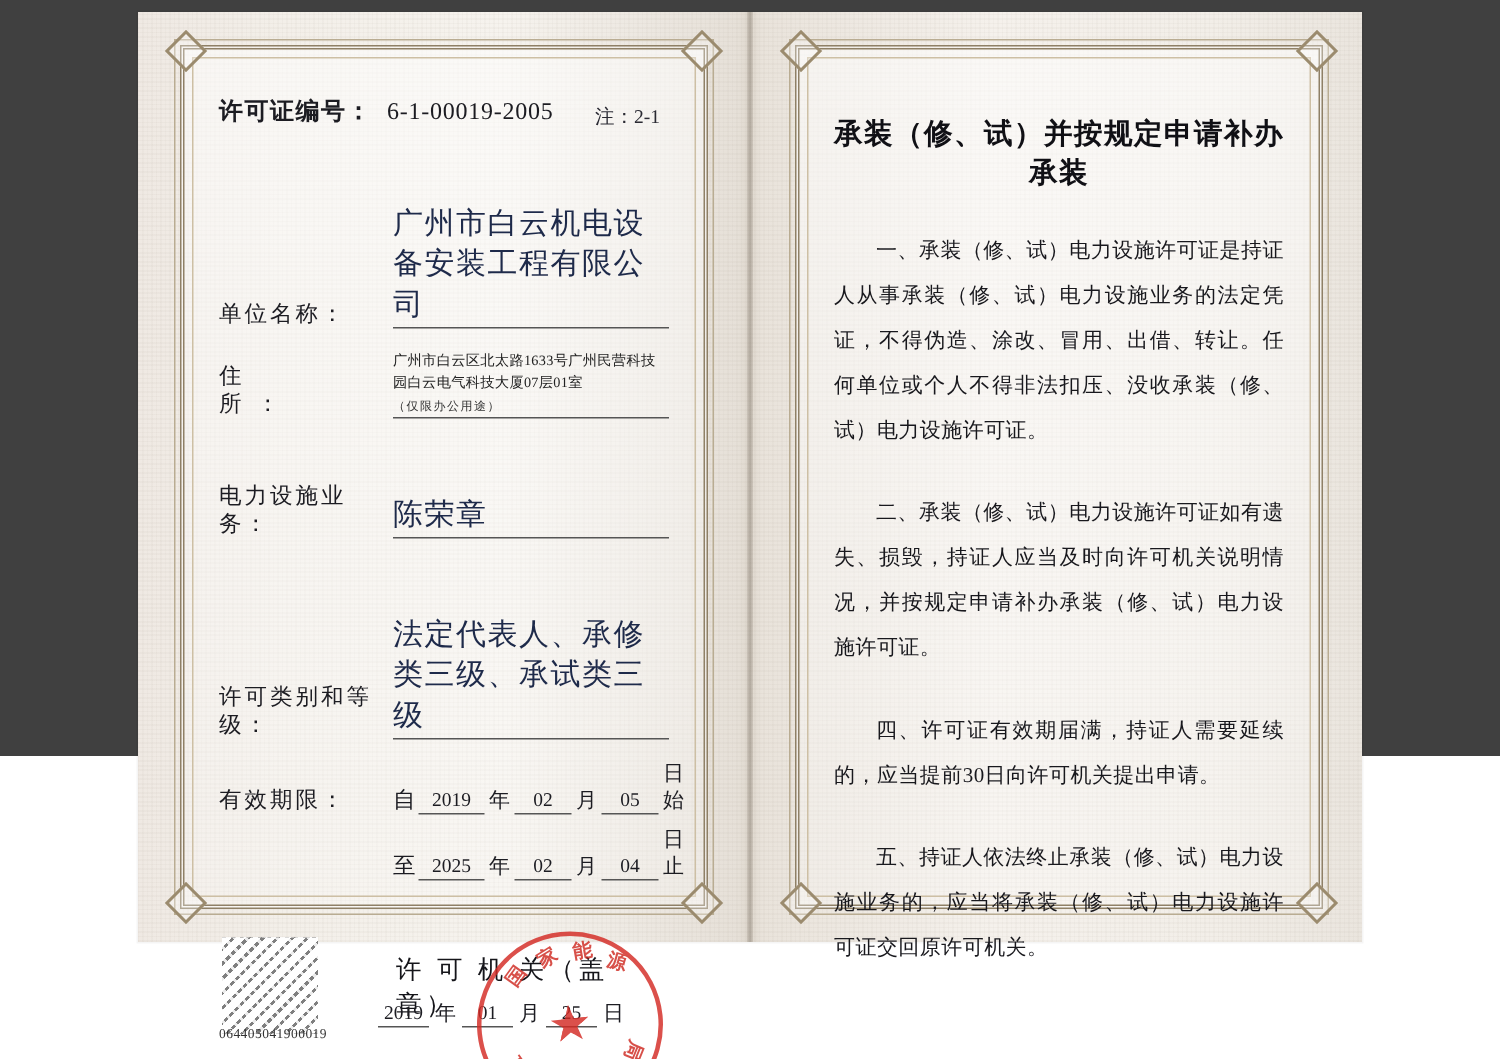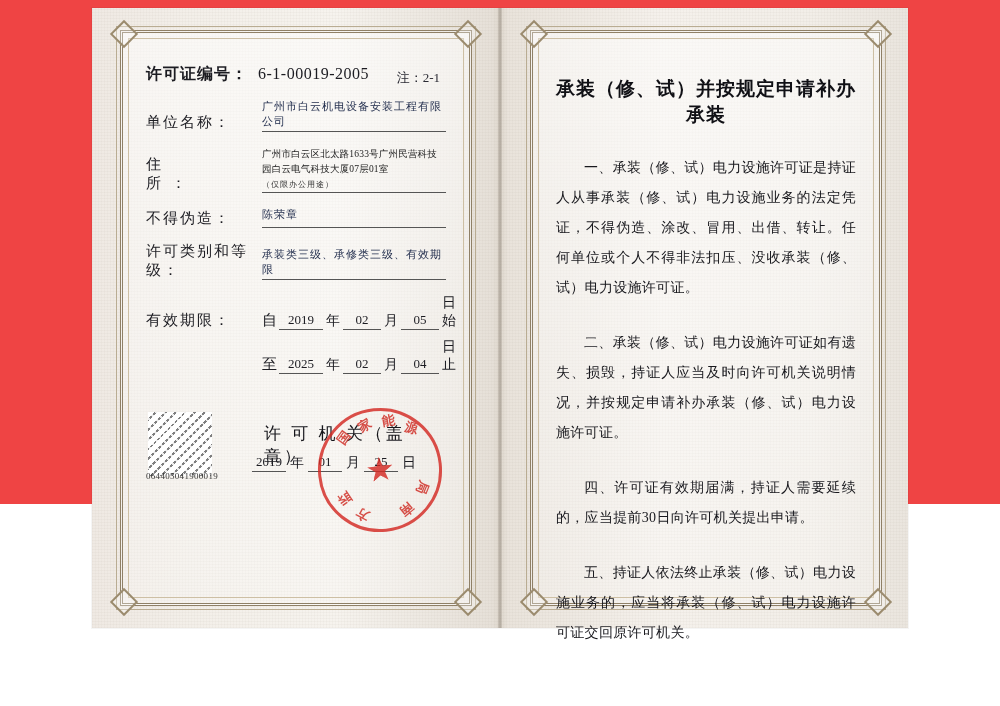--- a/index.html
+++ b/index.html
@@ -10,21 +10,21 @@
   body {
     width: 1000px;
     height: 706px;
     font-family: "Liberation Serif", "DejaVu Serif", serif;
     overflow: hidden;
   }
   .page {
     position: relative;
     width: 1000px;
     height: 504px;
-    background: #ef4444;
+    background: #404040;
   }
   
   .spread {
     position: absolute;
     left: 92px;
     top: 8px;
     width: 816px;
     height: 620px;
     background: linear-gradient(90deg,
        #efe9e3 0%, #f3efe9 12%, #f6f3ee 30%,
@@ -151,22 +151,23 @@
   }
   .field-value {
     flex: 1;
     border-bottom: 1px solid #555;
     padding-bottom: 2px;
     font-size: 14px;
     color: #20242b;
     min-height: 18px;
   }
   .field-value.handwrite {
-    font-size: 11px;
+    font-size: 20px;
     color: #1e2a4a;
+    margin-top: 36px;
   }
   .addr-value {
     flex: 1;
     border-bottom: 1px solid #555;
     padding-bottom: 1px;
     line-height: 13px;
   }
   .addr-line1 { font-size: 9.5px; color: #222; letter-spacing: 0.2px; }
   .addr-line2 { font-size: 8px; color: #333; }
   .date-row {
@@ -349,27 +350,27 @@
 
         <div class="field">
           <span class="field-label spaced">住　　所：</span>
           <span class="addr-value">
             <span class="addr-line1">广州市白云区北太路1633号广州民营科技园白云电气科技大厦07层01室</span><br>
             <span class="addr-line2">（仅限办公用途）</span>
           </span>
         </div>
 
         <div class="field">
-          <span class="field-label">不得伪造：</span>
+          <span class="field-label">电力设施业务：</span>
           <span class="field-value handwrite">陈荣章</span>
         </div>
 
         <div class="field">
           <span class="field-label">许可类别和等级：</span>
-          <span class="field-value handwrite">承装类三级、承修类三级、有效期限</span>
+          <span class="field-value handwrite">法定代表人、承修类三级、承试类三级</span>
         </div>
 
         <div class="date-row">
           <span class="field-label">有效期限：</span>
           <span class="date-seg">
             <span class="pre">自</span>
             <span class="date-num year">2019</span>
             <span class="date-unit">年</span>
             <span class="date-num">02</span>
             <span class="date-unit">月</span>

